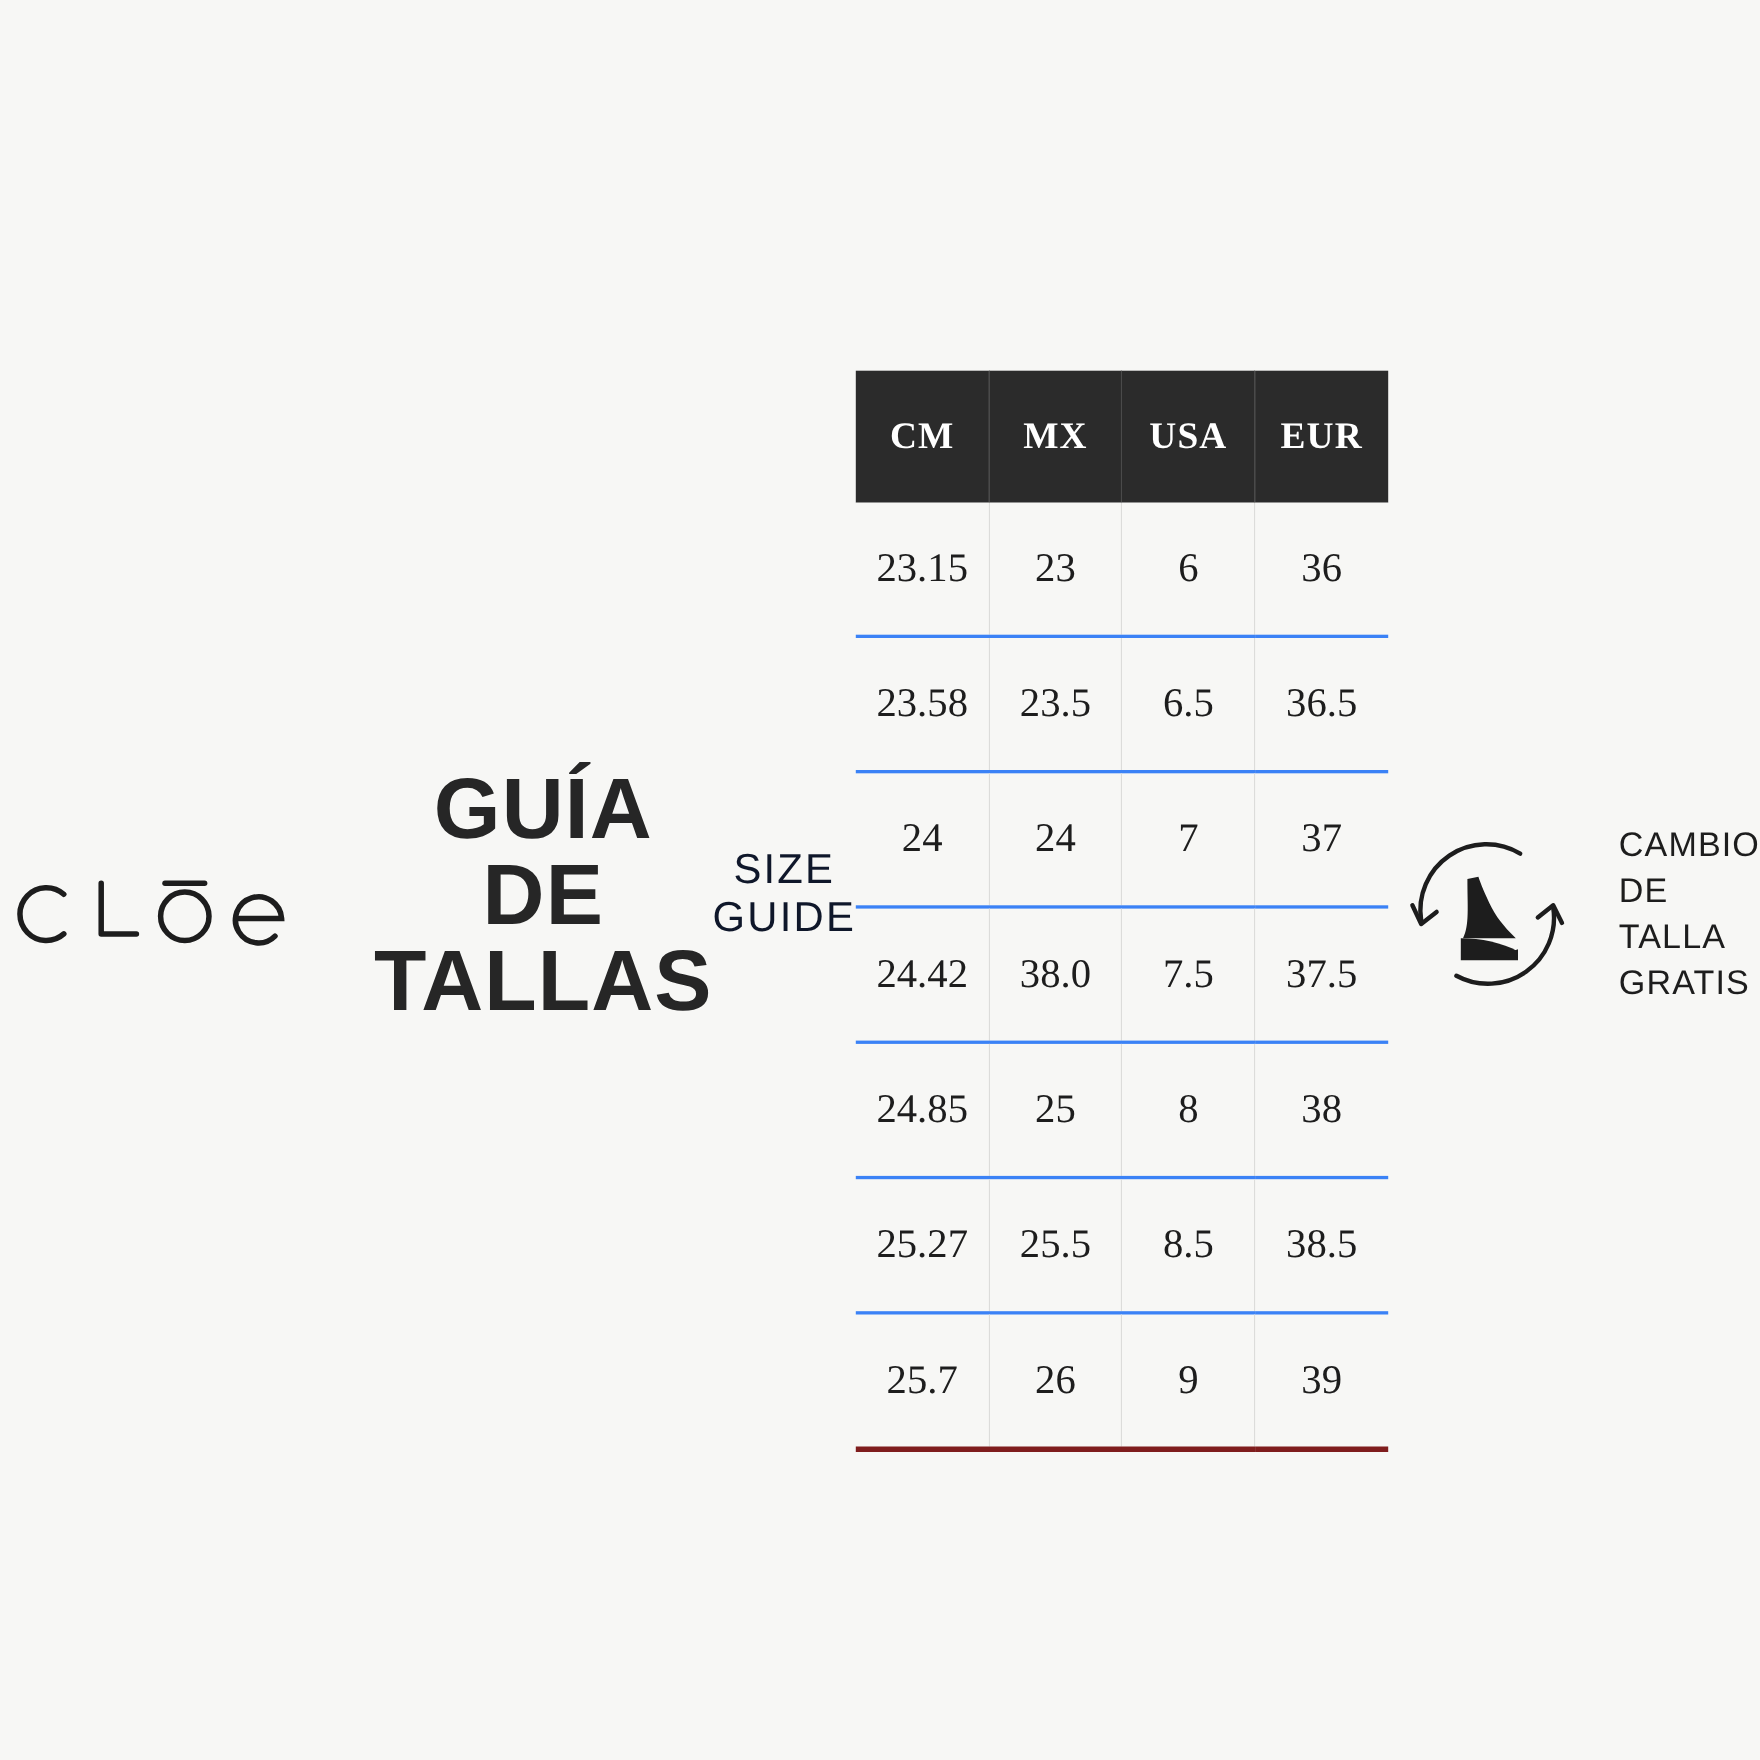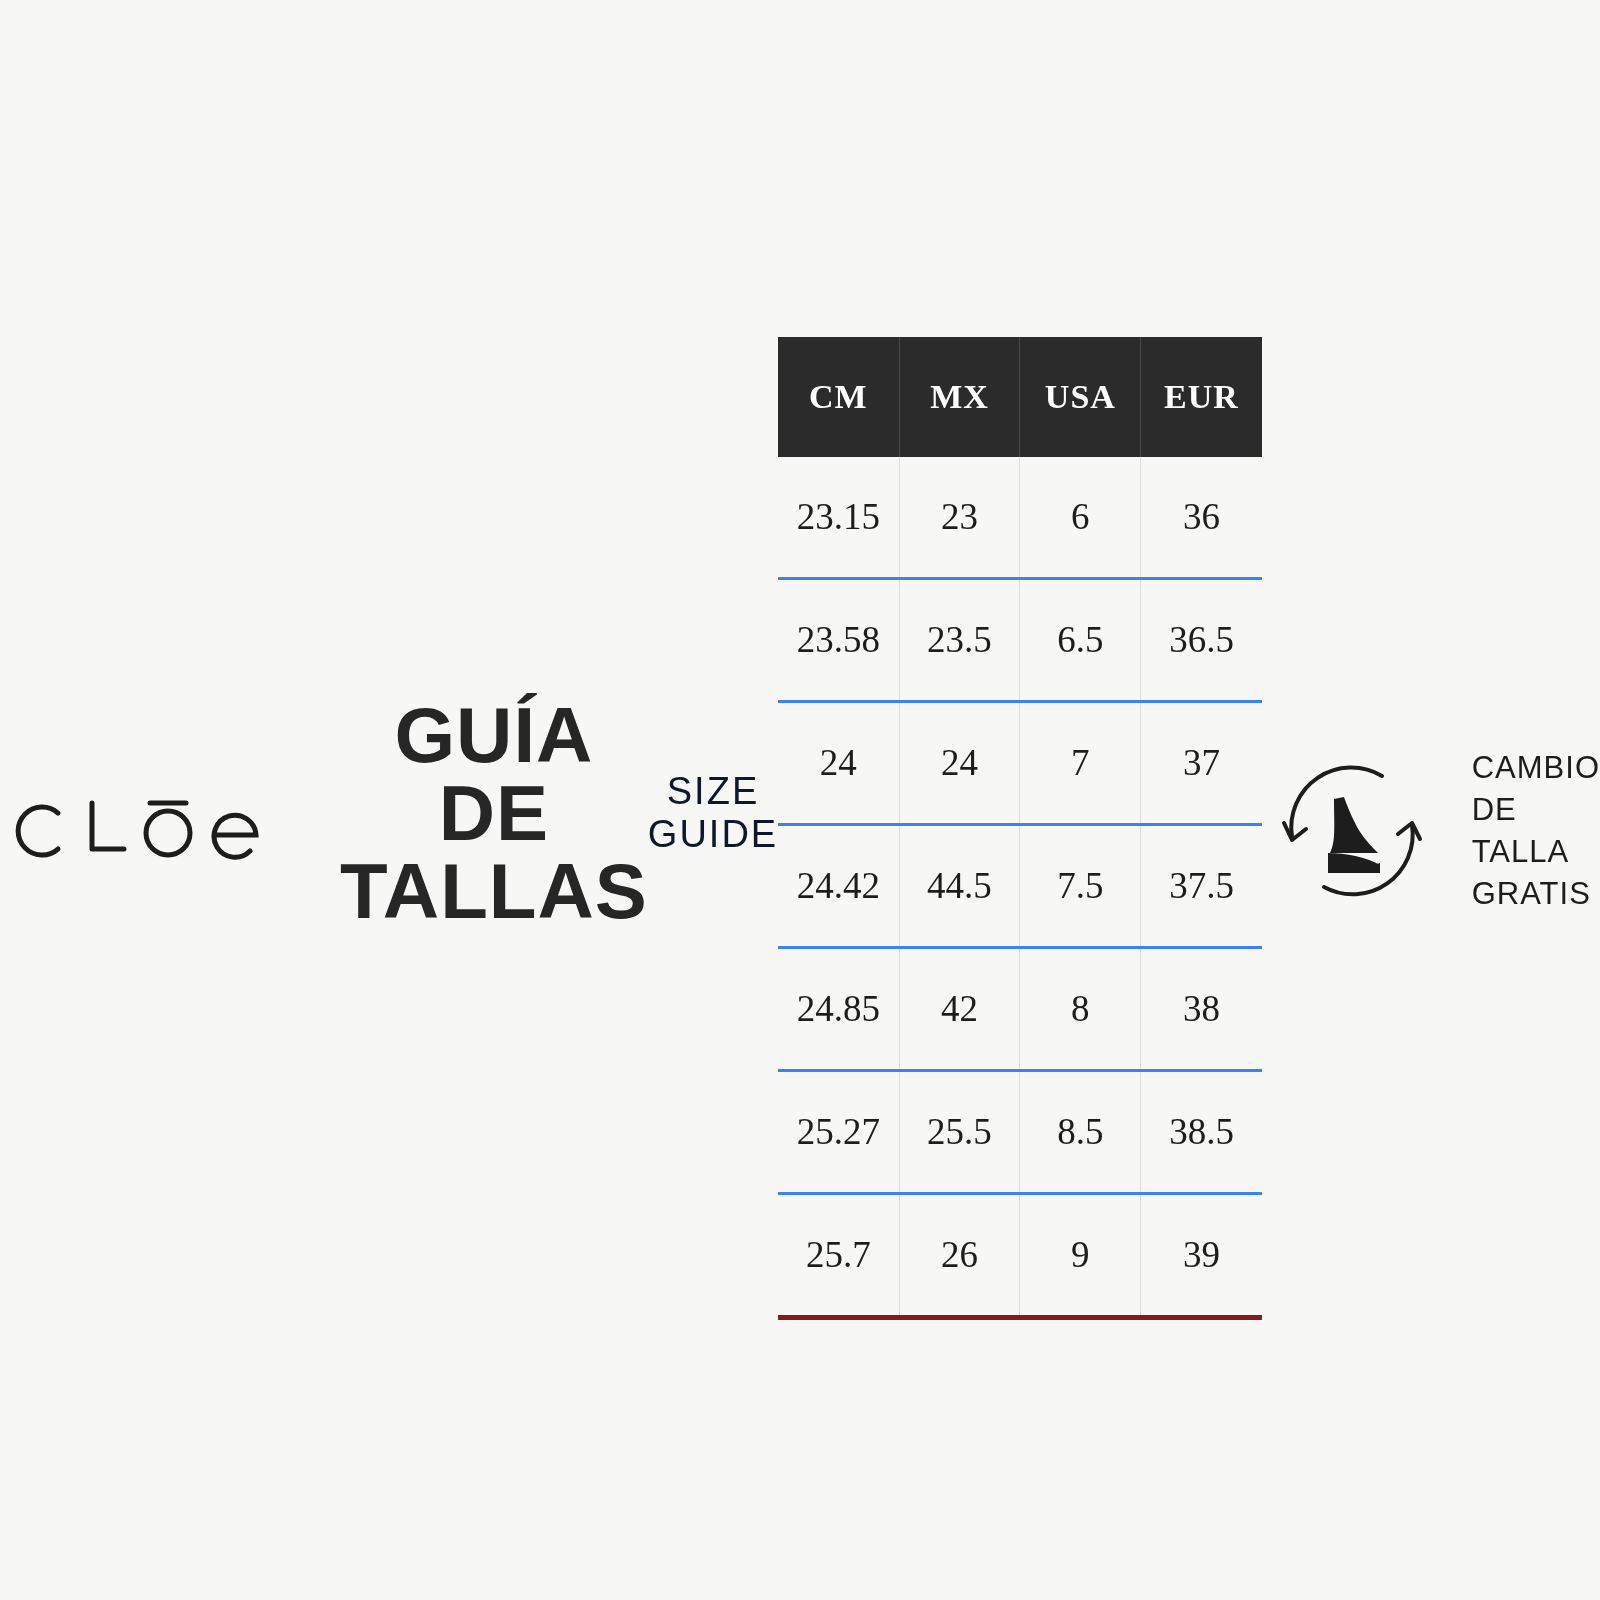--- a/index.html
+++ b/index.html
@@ -157,27 +157,27 @@
           <td>36.5</td>
         </tr>
         <tr>
           <td>24</td>
           <td>24</td>
           <td>7</td>
           <td>37</td>
         </tr>
         <tr>
           <td>24.42</td>
-          <td>44.5</td>
+          <td>38.0</td>
           <td>7.5</td>
           <td>37.5</td>
         </tr>
         <tr>
           <td>24.85</td>
-          <td>42</td>
+          <td>25</td>
           <td>8</td>
           <td>38</td>
         </tr>
         <tr>
           <td>25.27</td>
           <td>25.5</td>
           <td>8.5</td>
           <td>38.5</td>
         </tr>
         <tr>

